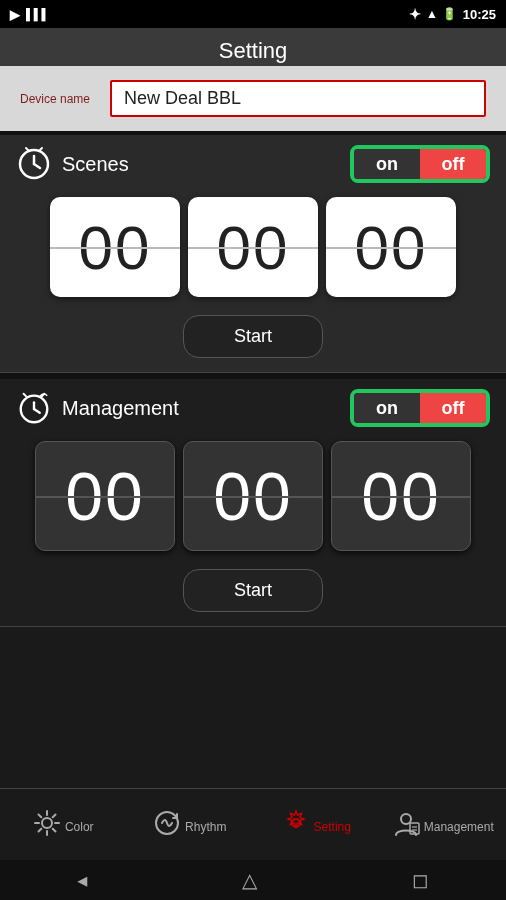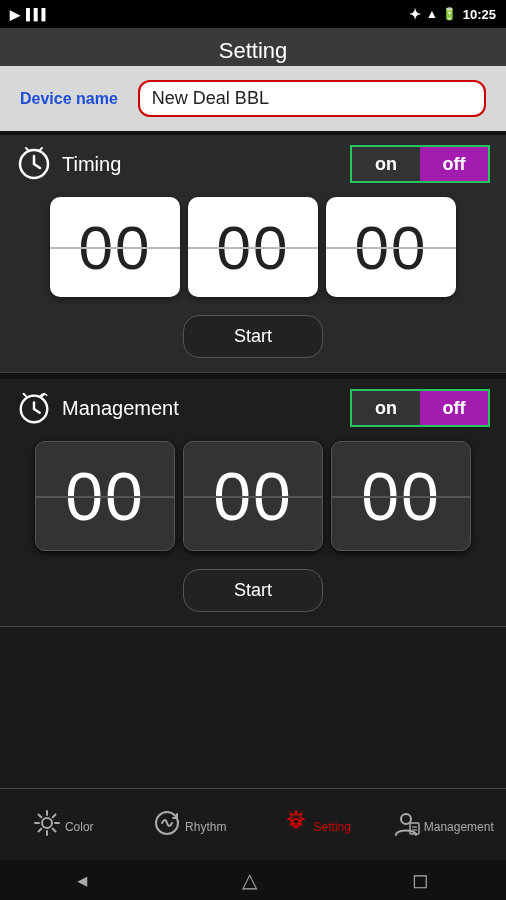--- a/index.html
+++ b/index.html
@@ -40,28 +40,28 @@
     
     .device-name-section {
       background: #d8d8d8;
       margin: 0;
       padding: 14px 20px;
       display: flex;
       align-items: center;
       gap: 20px;
     }
     .device-name-label {
-      color: #1d4ed8;
-      font-size: 16px;
-      font-weight: 700;
+      color: #7f1d1d;
+      font-size: 12px;
+      font-weight: 400;
       white-space: nowrap;
     }
     .device-name-input {
       border: 2px solid #cc0000;
-      border-radius: 12px;
+      border-radius: 2px;
       background: #fff;
       font-size: 18px;
       padding: 6px 12px;
       flex: 1;
       color: #222;
       outline: none;
     }
 
     
     .section {
@@ -79,41 +79,41 @@
     .section-label {
       color: #fff;
       font-size: 20px;
       font-weight: 400;
       flex: 1;
     }
 
     
     .toggle-switch {
       display: flex;
-      border: 2px solid #22c55e;
-      border-radius: 0;
+      border: 4px solid #22c55e;
+      border-radius: 8px;
       overflow: hidden;
       height: 38px;
       min-width: 140px;
     }
     .toggle-option {
       flex: 1;
       display: flex;
       align-items: center;
       justify-content: center;
       font-size: 18px;
       font-weight: bold;
       cursor: pointer;
     }
     .toggle-on {
       background: #333;
       color: #fff;
     }
     .toggle-off {
-      background: #a21caf;
+      background: #ef4444;
       color: #fff;
     }
 
     
     .clock-display {
       display: flex;
       justify-content: center;
       gap: 8px;
       padding: 8px 16px;
     }
@@ -296,21 +296,21 @@
 <div class="section">
   <div class="section-header">
 
     <svg class="clock-icon" viewBox="0 0 36 36" fill="none" xmlns="http://www.w3.org/2000/svg">
       <circle cx="18" cy="18" r="14" stroke="#fff" stroke-width="2.5" fill="none"></circle>
       <line x1="18" y1="10" x2="18" y2="18" stroke="#fff" stroke-width="2.5" stroke-linecap="round"></line>
       <line x1="18" y1="18" x2="24" y2="22" stroke="#fff" stroke-width="2.5" stroke-linecap="round"></line>
       <line x1="12" y1="4" x2="10" y2="2" stroke="#fff" stroke-width="2" stroke-linecap="round"></line>
       <line x1="24" y1="4" x2="26" y2="2" stroke="#fff" stroke-width="2" stroke-linecap="round"></line>
     </svg>
-    <span class="section-label">Timing</span>
+    <span class="section-label">Scenes</span>
     <div class="toggle-switch">
       <div class="toggle-option toggle-on">on</div>
       <div class="toggle-option toggle-off">off</div>
     </div>
   </div>
 
   <div class="clock-display">
     <div class="flip-digit-white">
       <span class="digit-text">00</span>
     </div>

